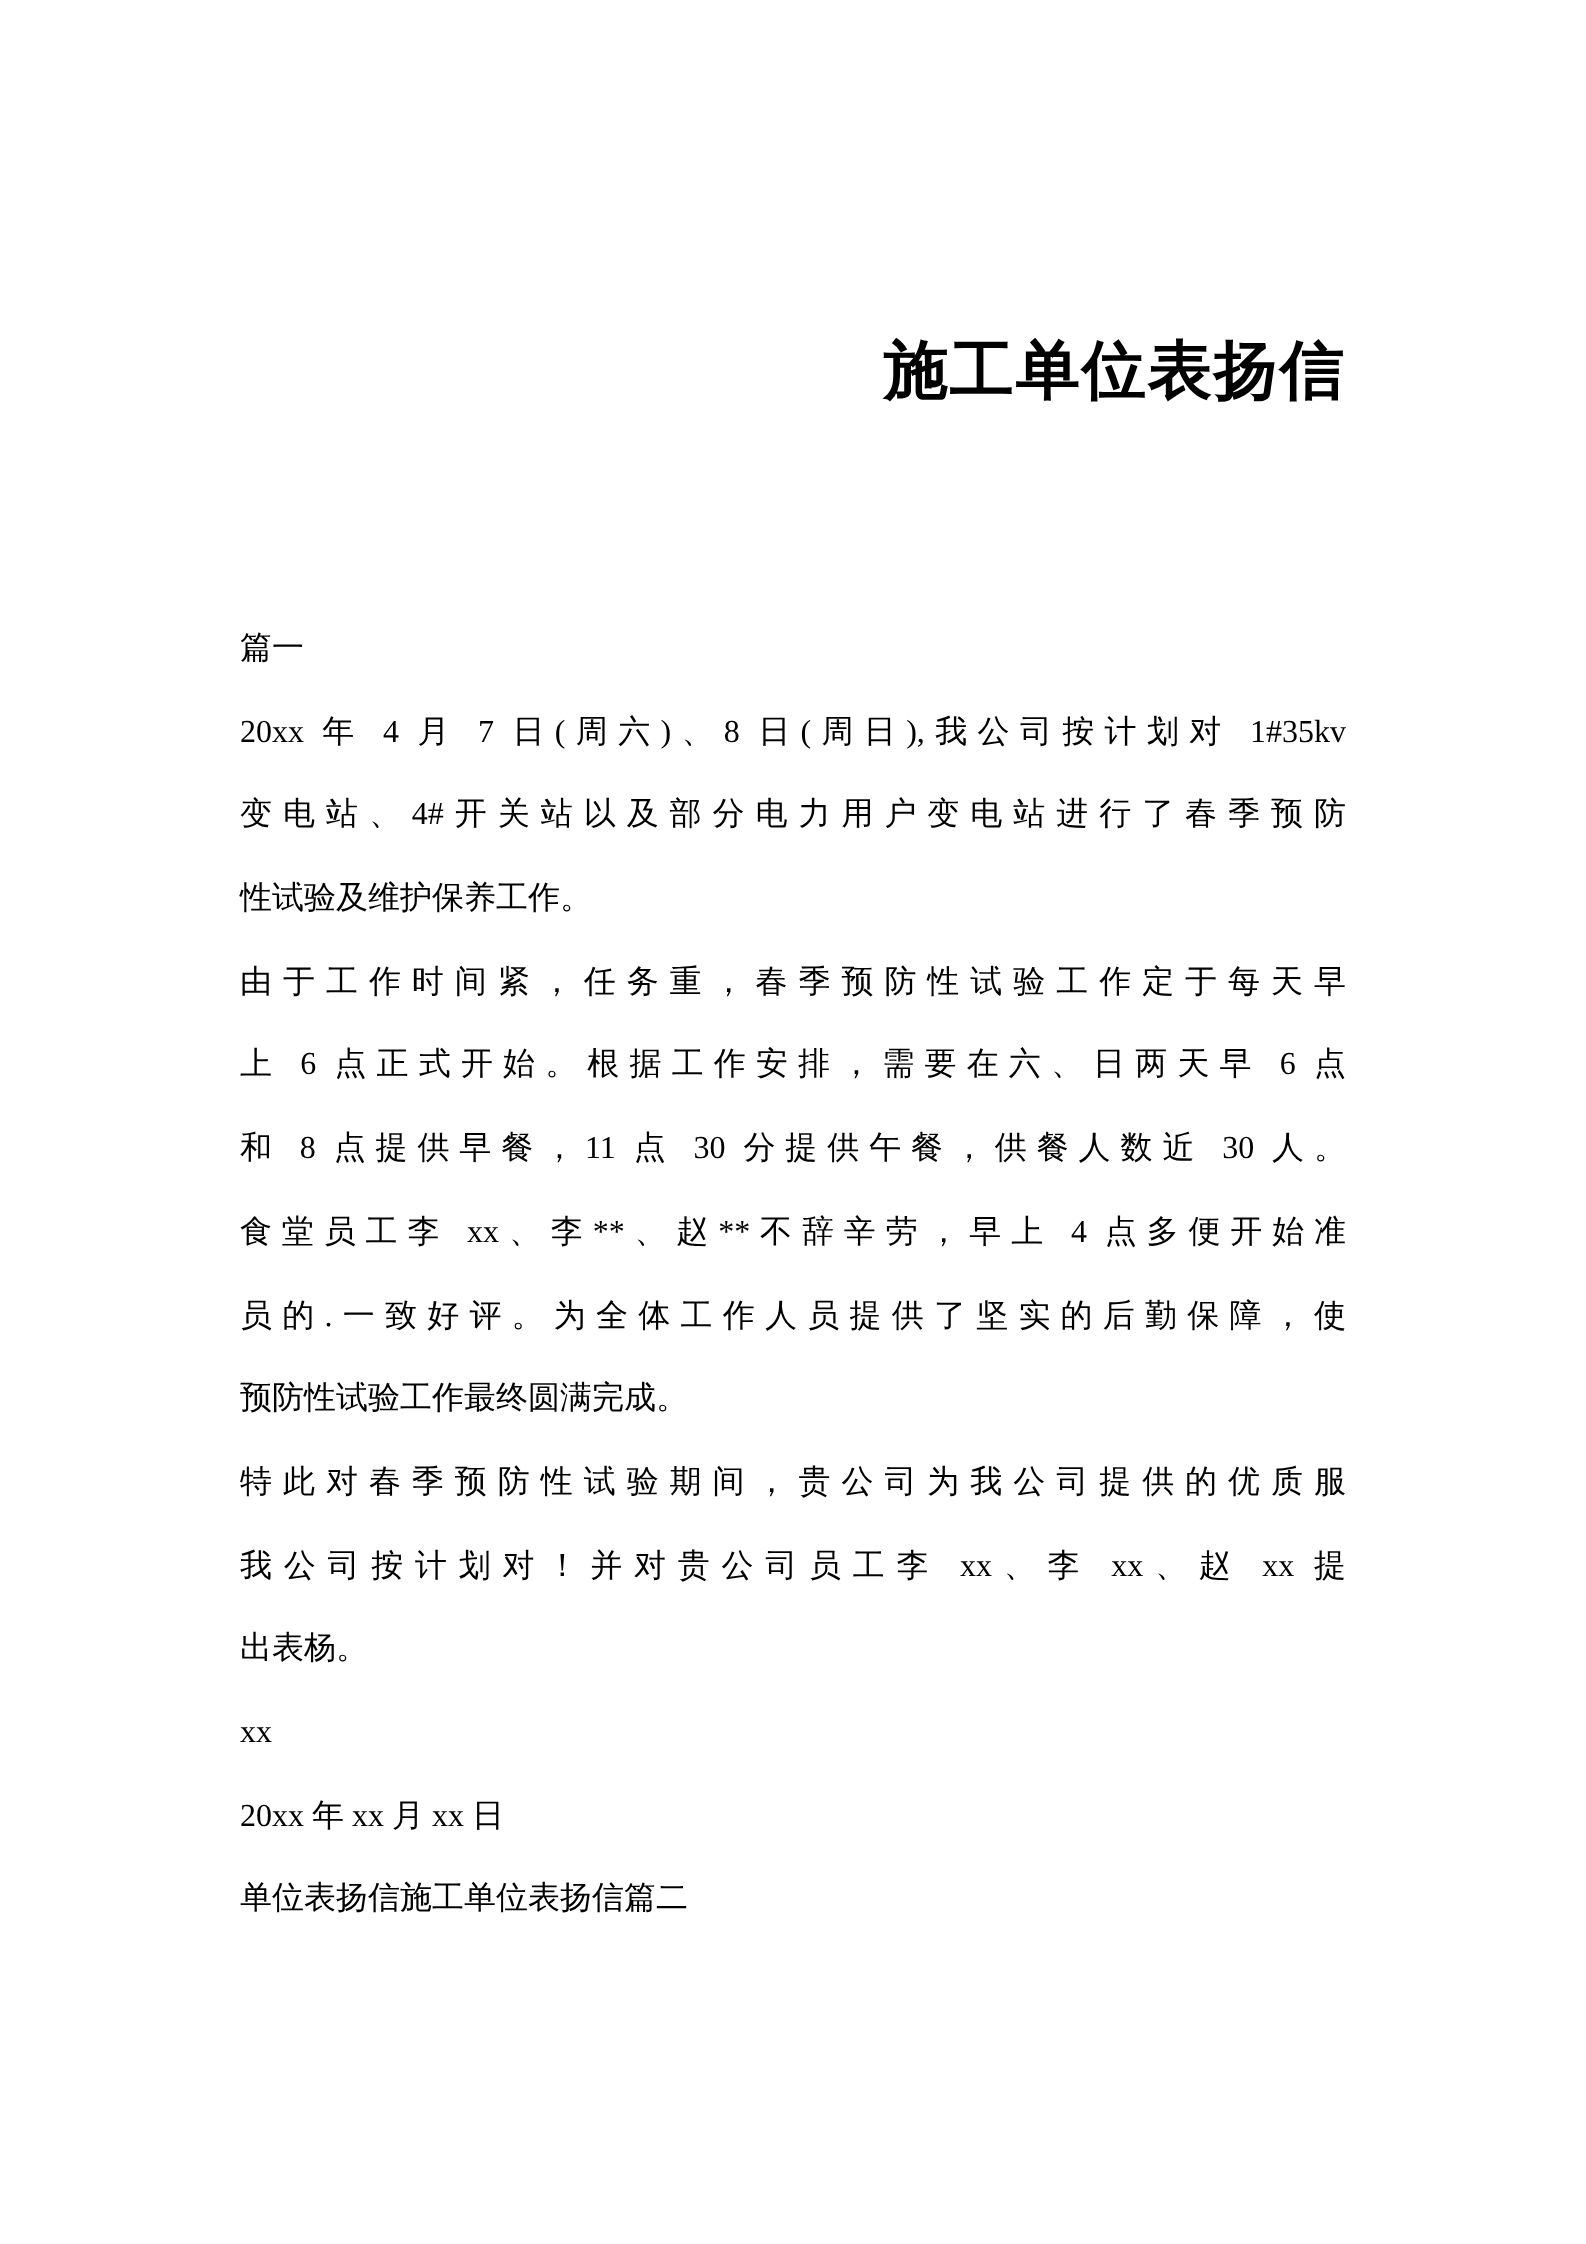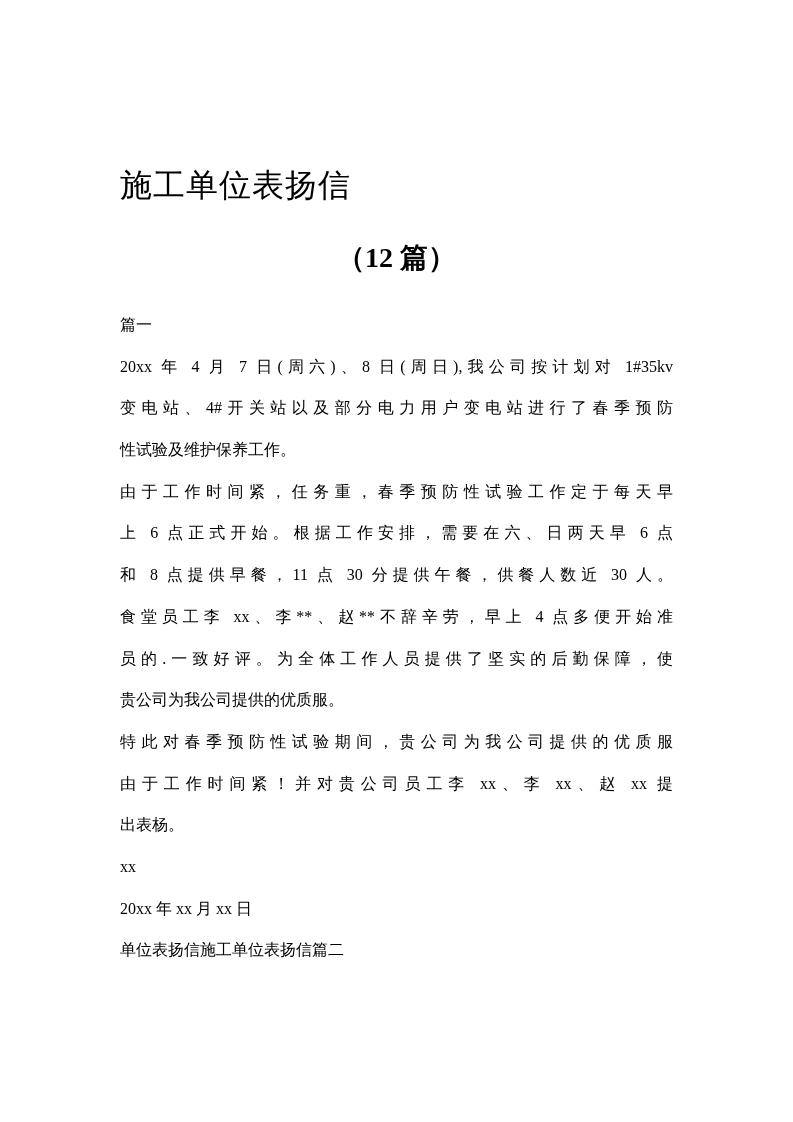--- a/index.html
+++ b/index.html
@@ -11,22 +11,22 @@
     color: #000000;
     overflow: hidden;
   }
   .page {
     position: absolute; inset: 0;
     background: #ffffff;
   }
   .doc-title {
     position: absolute;
     top: 164px; left: 120px; width: 553px;
-    text-align: left;
-    font-size: 32px; font-weight: 400;
+    text-align: right;
+    font-size: 32px; font-weight: 700;
     line-height: 42px;
     letter-spacing: 1px;
     white-space: nowrap;
   }
   .doc-subtitle {
     position: absolute;
     top: 239px; left: 120px; width: 553px;
     text-align: center;
     font-size: 28px; font-weight: 700;
     line-height: 38px;
@@ -50,34 +50,33 @@
     text-justify: inter-character;
   }
 </style>
 </head>
 <body>
 
 <div class="page">
 
   <div class="doc-title">施工单位表扬信</div>
 
-  <div class="doc-subtitle">（12 篇）</div>
 
   <div class="doc-body">
     <div class="line">篇一</div>
     <div class="line j">20xx 年 4 月 7 日(周六)、8 日(周日),我公司按计划对 1#35kv</div>
     <div class="line j">变电站、4#开关站以及部分电力用户变电站进行了春季预防</div>
     <div class="line">性试验及维护保养工作。</div>
     <div class="line j">由于工作时间紧，任务重，春季预防性试验工作定于每天早</div>
     <div class="line j">上 6 点正式开始。根据工作安排，需要在六、日两天早 6 点</div>
     <div class="line j">和 8 点提供早餐，11 点 30 分提供午餐，供餐人数近 30 人。</div>
     <div class="line j">食堂员工李 xx、李**、赵**不辞辛劳，早上 4 点多便开始准</div>
     <div class="line j">员的.一致好评。为全体工作人员提供了坚实的后勤保障，使</div>
-    <div class="line">贵公司为我公司提供的优质服。</div>
+    <div class="line">预防性试验工作最终圆满完成。</div>
     <div class="line j">特此对春季预防性试验期间，贵公司为我公司提供的优质服</div>
-    <div class="line j">由于工作时间紧！并对贵公司员工李 xx、李 xx、赵 xx 提</div>
+    <div class="line j">我公司按计划对！并对贵公司员工李 xx、李 xx、赵 xx 提</div>
     <div class="line">出表杨。</div>
     <div class="line">xx</div>
     <div class="line">20xx 年 xx 月 xx 日</div>
     <div class="line">单位表扬信施工单位表扬信篇二</div>
   </div>
 
 </div>
 
 </body></html>

